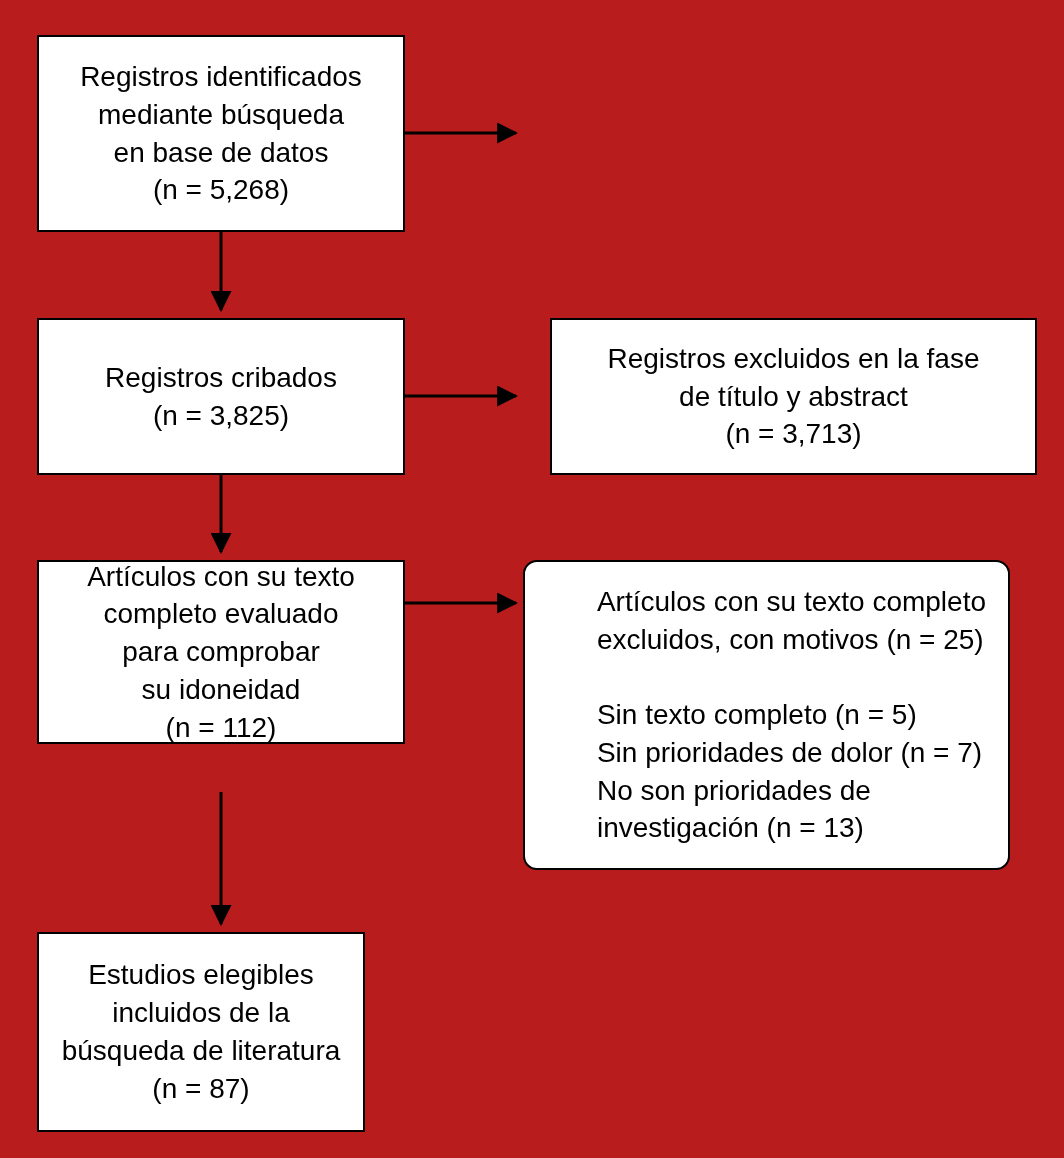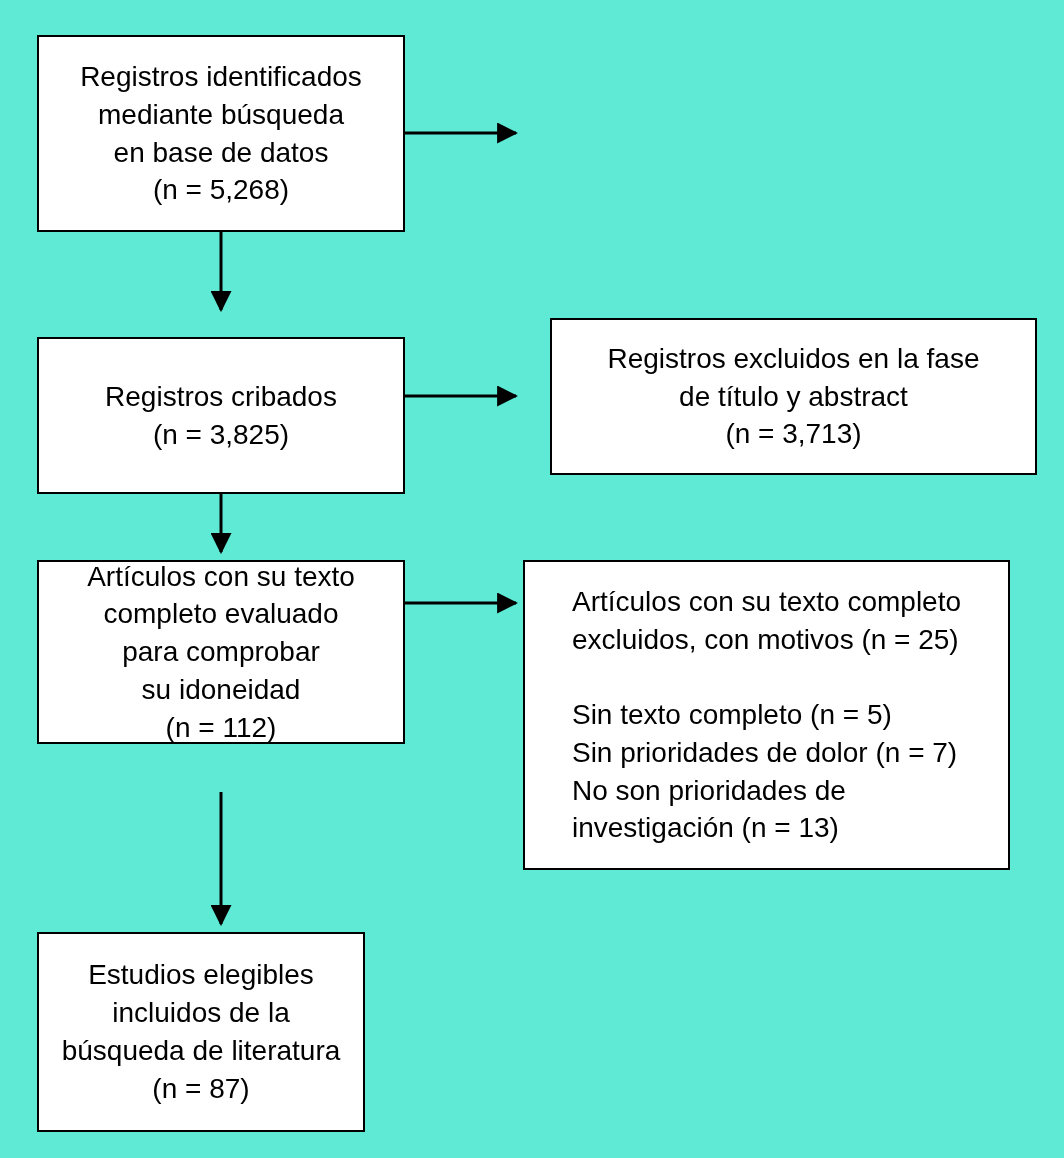--- a/index.html
+++ b/index.html
@@ -1,20 +1,20 @@
 <!DOCTYPE html>
 <html><head>
 <meta charset="utf-8">
 <style>
   html, body { margin: 0; padding: 0; background: #ffffff; }
   .canvas {
     position: relative;
     width: 1064px;
     height: 1158px;
-    background: #5eead4;
+    background: #b91c1c;
     font-family: "Liberation Sans", sans-serif;
     color: #000000;
     overflow: hidden;
   }
   .arrow-layer {
     position: absolute;
     left: 0; top: 0;
     width: 1064px; height: 1158px;
     pointer-events: none;
   }
@@ -27,26 +27,26 @@
     align-items: center;
     justify-content: center;
   }
   .box-text {
     white-space: pre-line;
     text-align: center;
     font-size: 28px;
     line-height: 1.35;
     color: #000000;
   }
-  .box.left-align { justify-content: center; padding: 0 22px; }
+  .box.left-align { justify-content: flex-end; padding: 0 22px; border-radius: 14px; }
   .box.left-align .box-text { text-align: left; }
 
   #box-identified        { left: 37px;  top: 35px;  width: 368px; height: 197px; }
   #box-duplicates        { left: 523px; top: 35px;  width: 487px; height: 200px; }
-  #box-screened          { left: 37px;  top: 318px; width: 368px; height: 157px; margin-top: 19px; }
+  #box-screened          { left: 37px;  top: 318px; width: 368px; height: 157px; }
   #box-excluded-ta       { left: 550px; top: 318px; width: 487px; height: 157px; }
   #box-fulltext          { left: 37px;  top: 560px; width: 368px; height: 184px; }
   #box-fulltext-excluded { left: 523px; top: 560px; width: 487px; height: 310px; }
   #box-included          { left: 37px;  top: 932px; width: 328px; height: 200px; }
 </style>
 </head>
 <body>
 
 <div class="canvas">
 

